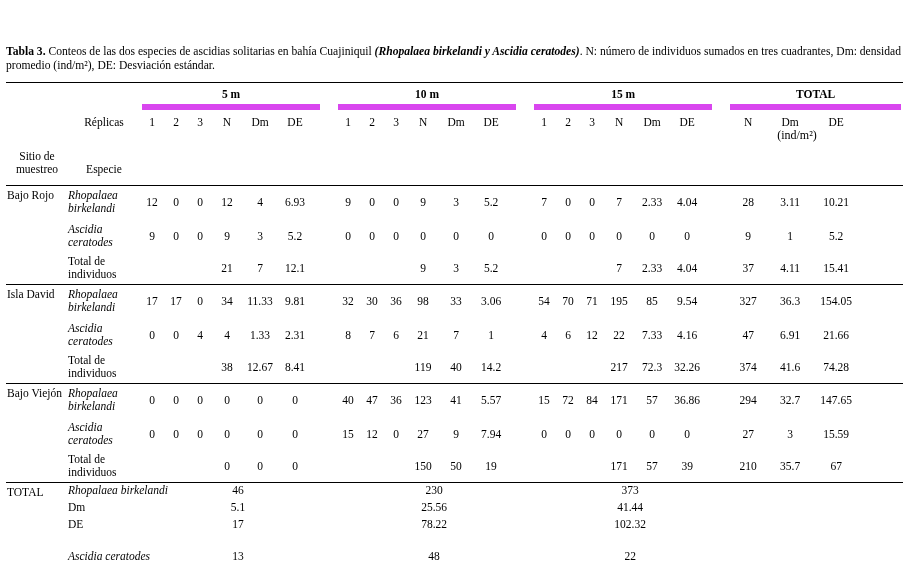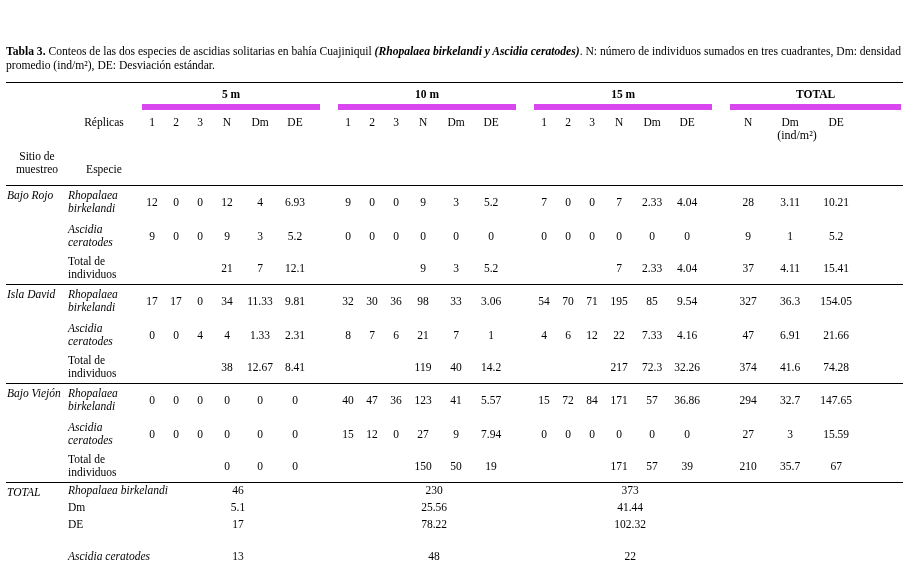--- a/index.html
+++ b/index.html
@@ -37,21 +37,21 @@
 
   tr.cols-row { height: 34px; }
   tr.cols-row td { vertical-align: bottom; padding-bottom: 8px; }
   .site-head { vertical-align: top !important; padding-top: 2px; }
   tr.hdr-end td { border-bottom: 1px solid #000; }
 
   tr.sec td { border-top: 1px solid #000; }
 
   tr.sp-row { height: 34px; }
   tr.ti-row { height: 31px; }
-  .site-cell { vertical-align: top; text-align: left; padding: 3px 0 0 1px; font-style: italic; }
+  .site-cell { vertical-align: top; text-align: left; padding: 3px 0 0 1px; }
   .sp-label { text-align: left; padding-left: 2px; }
 
   tr.tot-row { height: 17px; }
   tr.blank-row { height: 15px; }
   .tot-label { text-align: left; padding-left: 2px; white-space: nowrap; }
 </style>
 </head>
 <body>
 
 <div class="page">

